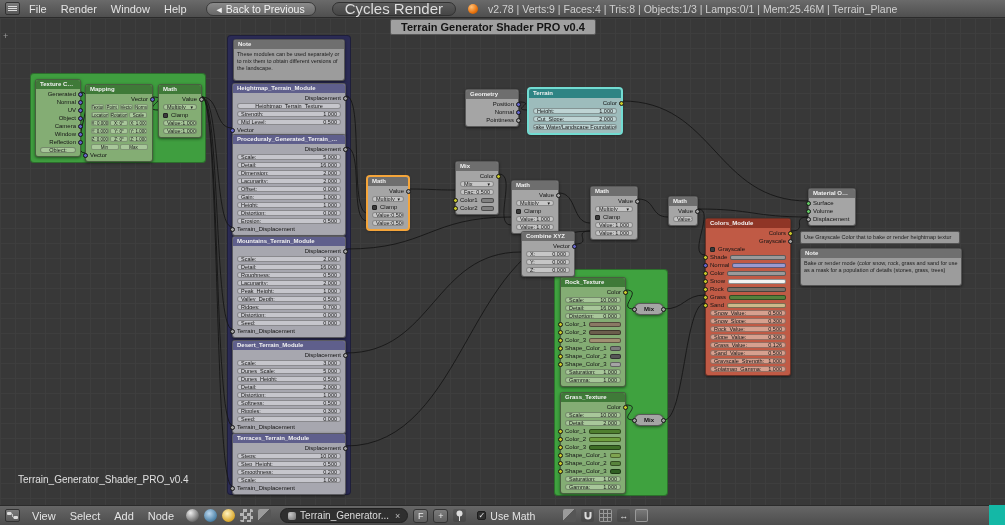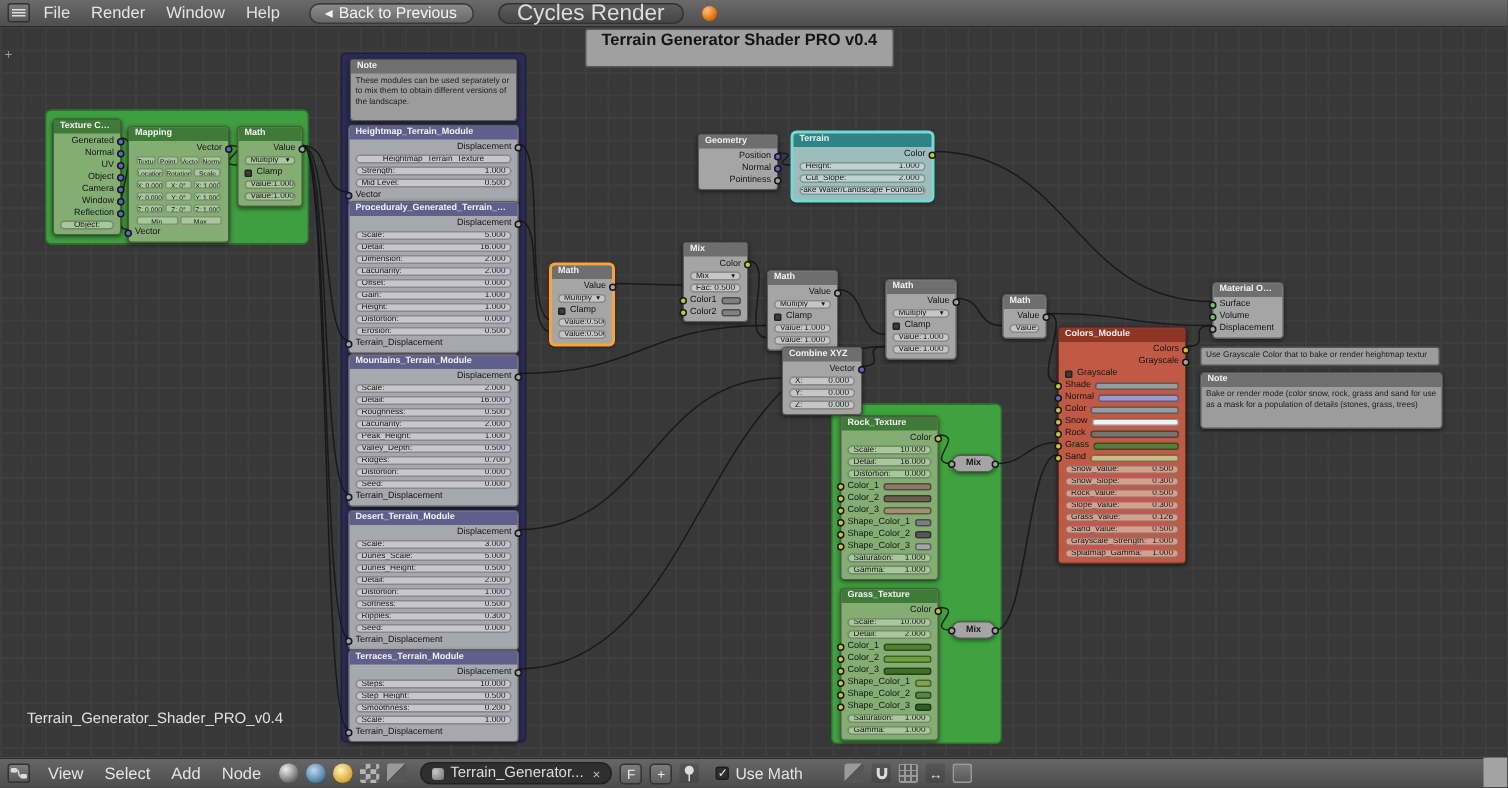--- a/index.html
+++ b/index.html
@@ -1,35 +1,35 @@
 <!DOCTYPE html>
 <html><head>
 <meta charset="utf-8">
 <style>
 *{margin:0;padding:0;box-sizing:border-box}
 html,body{width:1005px;height:525px;overflow:hidden;background:#2a2a2a;font-family:"Liberation Sans",sans-serif}
-#app{position:relative;width:1005px;height:525px;background:#a3a3a3}
+#app{position:relative;width:1005px;height:525px;background:#14b8a6}
 
 
 #topbar{position:absolute;top:0;left:0;right:0;height:18px;background:linear-gradient(#6a6a6a,#4f4f4f);border-bottom:1px solid #2b2b2b;display:flex;align-items:center;gap:2px;padding:0 5px;color:#e4e4e4;font-size:11px;z-index:9}
 .menu{padding:0 7px;cursor:default;white-space:nowrap}
 .ed-ico{width:15px;height:13px;border-radius:2px;background:linear-gradient(#7c7c7c,#585858);border:1px solid #333;display:inline-flex;flex-direction:column;align-items:center;justify-content:center;gap:1px}
 .ed-ico i{display:block;width:9px;height:1px;background:#ddd}
 #backbtn{display:flex;align-items:center;gap:4px;background:linear-gradient(#8b8b8b,#686868);border:1px solid #3a3a3a;border-radius:9px;color:#f2f2f2;font-size:10.5px;padding:0 10px;margin-left:10px;height:14px;white-space:nowrap}
 #engine{background:linear-gradient(#5c5c5c,#454545);border:1px solid #313131;border-radius:8px;padding:0 12px;height:14px;line-height:12px;font-size:15px;margin-left:14px;color:#ddd;white-space:nowrap}
 .orb{width:10px;height:10px;border-radius:50%;background:radial-gradient(circle at 35% 30%,#ffc27a,#e8720c 60%,#9c4a06);margin-left:10px;flex:0 0 auto}
 #stats{font-size:10.5px;color:#d0d0d0;margin-left:8px;white-space:nowrap}
 
 
 #scene{position:absolute;top:18px;left:0;width:1005px;height:487px;overflow:hidden;background-color:#383838;background-image:linear-gradient(#3e3e3e 1px,transparent 1px),linear-gradient(90deg,#3e3e3e 1px,transparent 1px);background-size:15px 15px}
 #wires{position:absolute;left:0;top:0;width:100%;height:100%;pointer-events:none;z-index:3}
 #wires path{fill:none;stroke:#141414;stroke-width:1;opacity:.85}
 .frame{position:absolute;border-radius:4px;z-index:1;box-shadow:inset 0 0 0 1px rgba(0,0,0,.3)}
 #corner{position:absolute;left:3px;top:13px;color:#9a9a9a;font-size:9px;z-index:7}
-#frame-title{position:absolute;left:390px;top:1px;z-index:7;background:#a0a0a0;border:1px solid #585858;border-radius:2px;color:#141414;font-size:11px;font-weight:bold;padding:0 10px;height:26px;line-height:15px;white-space:nowrap}
+#frame-title{position:absolute;left:390px;top:1px;z-index:7;background:#a0a0a0;border:1px solid #585858;border-radius:2px;color:#141414;font-size:11px;font-weight:bold;padding:0 10px;height:16px;line-height:15px;white-space:nowrap}
 #watermark{position:absolute;left:18px;top:456px;color:#e0e0e0;font-size:10px;z-index:7;white-space:nowrap}
 
 
 .node{position:absolute;z-index:4;background:var(--body,#a5a5a5);border-radius:3px;border:1px solid rgba(0,0,0,.45);box-shadow:0 1px 3px rgba(0,0,0,.5);font-size:6px;color:#151515}
 .theme-gray{--hdr:#6e6e6e;--body:#a5a5a5;--sl:#c6c6c6}
 .theme-purple{--hdr:#5f5f8c;--body:#a7a7af;--sl:#c6c6cc}
 .theme-green{--hdr:#3f7a38;--body:#84ad74;--sl:#a8c79a}
 .theme-greentex{--hdr:#3f7a38;--body:#84ad74;--sl:#a8c79a}
 .theme-teal{--hdr:#2e8484;--body:#9dbcbc;--sl:#bed4d4}
 .theme-red{--hdr:#8f3526;--body:#c05a45;--sl:#d6a08f}
@@ -91,20 +91,21 @@
       <span class="menu">Help</span>
     </nav>
     <button id="backbtn">
       <span>◂</span>
       <span>Back to Previous</span>
     </button>
     <div id="engine">
       <span>Cycles Render</span>
     </div>
     <span class="orb"></span>
+    <span id="stats">v2.78 | Verts:9 | Faces:4 | Tris:8 | Objects:1/3 | Lamps:0/1 | Mem:25.46M | Terrain_Plane</span>
   </header>
 
   <div id="scene">
     <svg id="wires" viewBox="0 0 1005 487">
         <path d="M 81 74 C 99 74, 67 135, 85 135"></path>
         <path d="M 153 79 C 171 79, 140 92, 158 92"></path>
         <path d="M 202 79 C 220 79, 214 110, 232 110"></path>
         <path d="M 202 79 C 220 79, 214 209, 232 209"></path>
         <path d="M 202 79 C 220 79, 214 311, 232 311"></path>
         <path d="M 202 79 C 220 79, 214 407, 232 407"></path>

